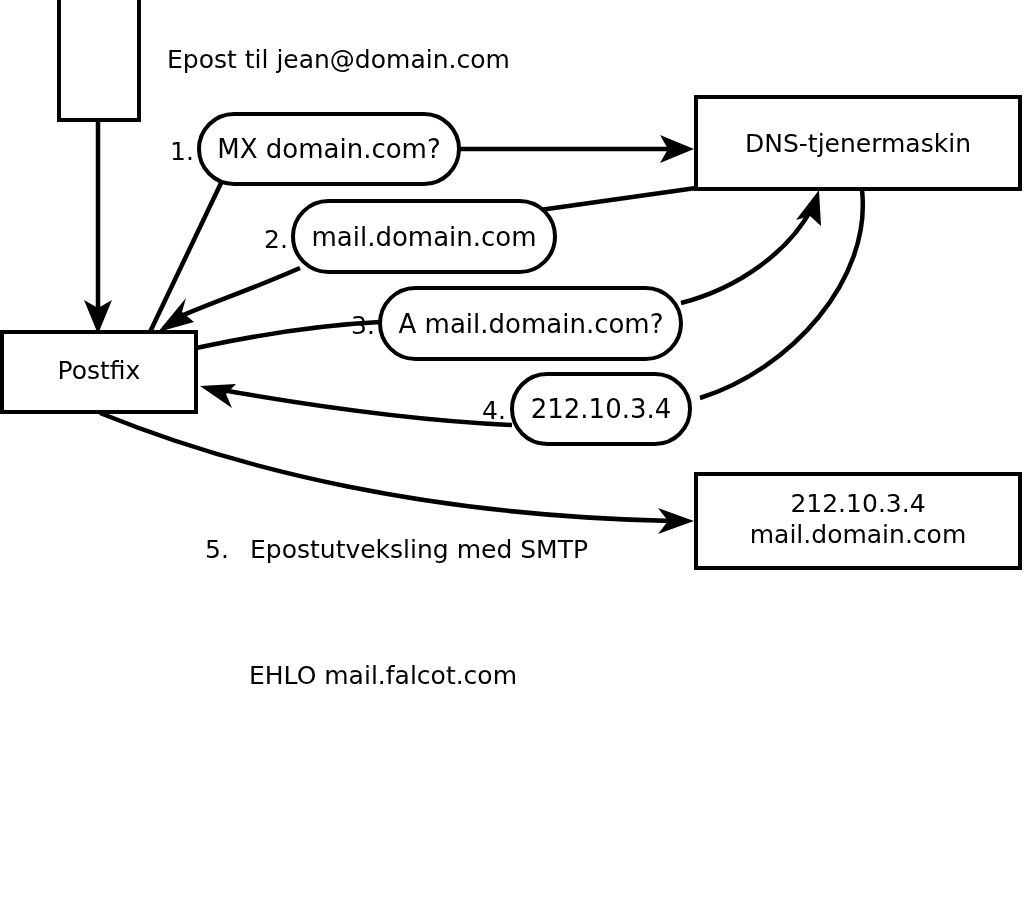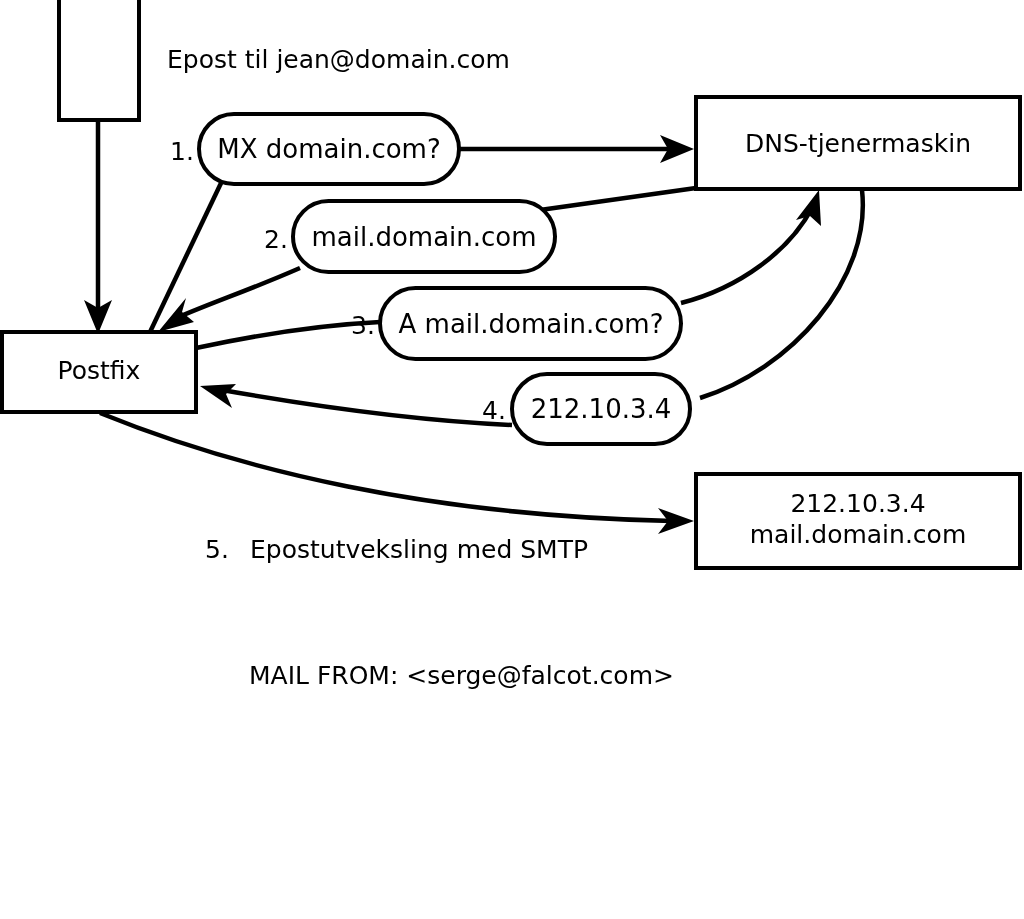--- a/index.html
+++ b/index.html
@@ -153,21 +153,21 @@
     <text class="txt txt-num" x="482" y="419" text-anchor="start">4.</text>
 
     <text class="txt txt-title" x="167" y="68" text-anchor="start">Epost til jean@domain.com</text>
 
     <text class="txt txt-step" x="205" y="558" text-anchor="start">5.</text>
     <text class="txt txt-step" x="250" y="558" text-anchor="start">Epostutveksling med SMTP</text>
 
   </svg>
 
   <div class="mono-block">
-    <div class="mono-line">MAIL FROM: &lt;serge@falcot.com&gt;</div>
+    <div class="mono-line">EHLO mail.falcot.com</div>
     
     
     
     
     
     
     
   </div>
 
 </div>

